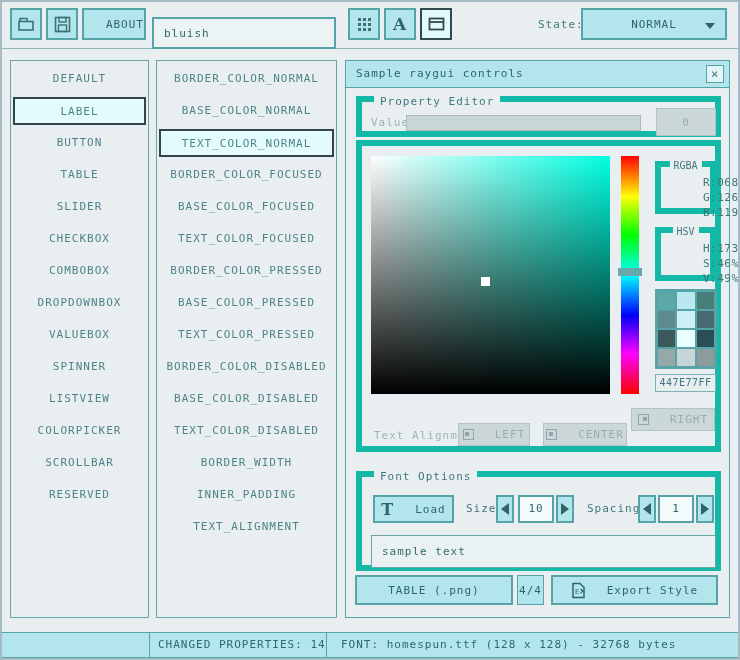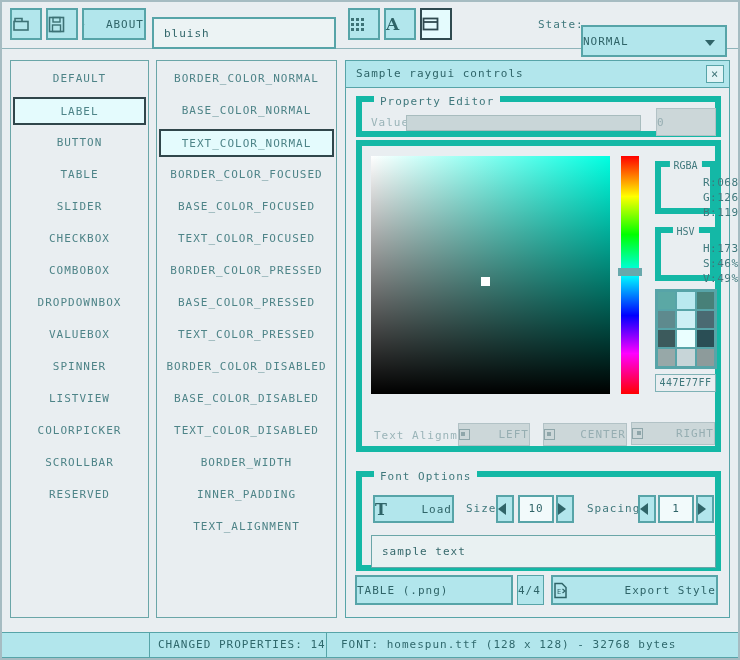--- a/index.html
+++ b/index.html
@@ -3,40 +3,40 @@
 <meta charset="utf-8">
 <style>
   * { margin:0; padding:0; box-sizing:border-box; }
   body { background:#cfd8dc; font-family:"DejaVu Sans Mono", monospace; }
   .app { position:relative; width:740px; height:660px; background:#e9eef1;
          border:2px solid #a6bcc2; overflow:hidden;
          color:#2f6468; font-size:11px; letter-spacing:1px; }
 
   
   .btn { position:absolute; background:#b2e6ec; border:2px solid #57a4a8;
-         display:flex; align-items:center; justify-content:space-between; gap:21px;
+         display:flex; align-items:center; justify-content:center; gap:21px;
          color:#2f6468; cursor:pointer; }
   .btn.toggled { background:#e4fbfd; border-color:#2f4a50; }
   .btn.disabled { background:#ccd7d9; border:1px solid #b2c2c6; color:#96aeb2; }
   .panel { position:absolute; background:#e9eef1; border:1px solid #6aa6a8; padding-top:2px; }
   .list-item { height:32px; line-height:32px; text-align:center; color:#4e8488; cursor:pointer; }
   .list-item.selected { height:28px; line-height:26px; margin:2px 2px; background:#e4fbfd;
                         border:2px solid #30464b; }
   .groupbox { position:absolute; border:6px solid #14b8a6;padding-left:36px; }
   .gb-label { position:absolute; top:-7px; left:12px; background:#e9eef1; padding:0 6px;
               color:#3f787c; white-space:nowrap; }
   .dis-label { color:#9ab4b8; }
 
   
   .toolbar { position:absolute; left:0; top:0; right:0; height:47px; border-bottom:1px solid #8fb4ba; }
   .tb-input { position:absolute; left:150px; top:6px; width:184px; height:32px;
               background:#ecf3f4; border:2px solid #57a4a8; color:#2f6468;
               font:inherit; letter-spacing:1px; padding-left:10px;margin-top:9px; }
   .state-label { position:absolute; left:536px; top:16px; color:#3f787c; }
-  .dropdown { position:absolute; left:579px; top:23px; width:146px; height:32px; }
+  .dropdown { position:absolute; left:579px; top:6px; width:146px; height:32px; }
   .dd-arrow { position:absolute; right:10px; top:13px; width:0; height:0;
               border-left:5px solid transparent; border-right:5px solid transparent;
               border-top:6px solid #2f6468; }
 
   
   .window { position:absolute; left:343px; top:58px; width:385px; height:558px;
             background:#e9eef1; border:1px solid #57a4a8; }
   .titlebar { position:relative; height:27px; background:#b2e6ec; border-bottom:1px solid #57a4a8;
               line-height:26px; padding-left:10px; color:#2e6468; }
   .close-btn { position:absolute; right:5px; top:4px; width:18px; height:18px;
@@ -270,21 +270,21 @@
             <i></i>
           </span>
         <span>LEFT</span>
       </div>
       <div class="btn disabled" style="left:181px; top:277px; width:84px; height:23px;">
         <span class="align-icon c">
             <i></i>
           </span>
         <span>CENTER</span>
       </div>
-      <div class="btn disabled" style="left:269px; top:276px; width:84px; height:23px;">
+      <div class="btn disabled" style="left:269px; top:262px; width:84px; height:23px;">
         <span class="align-icon r">
             <i></i>
           </span>
         <span>RIGHT</span>
       </div>
     </div>
 
     <div class="groupbox" style="left:10px; top:410px; width:365px; height:100px;">
       <span class="gb-label">Font Options</span>
       <div class="btn" style="left:11px; top:18px; width:81px; height:28px;">

